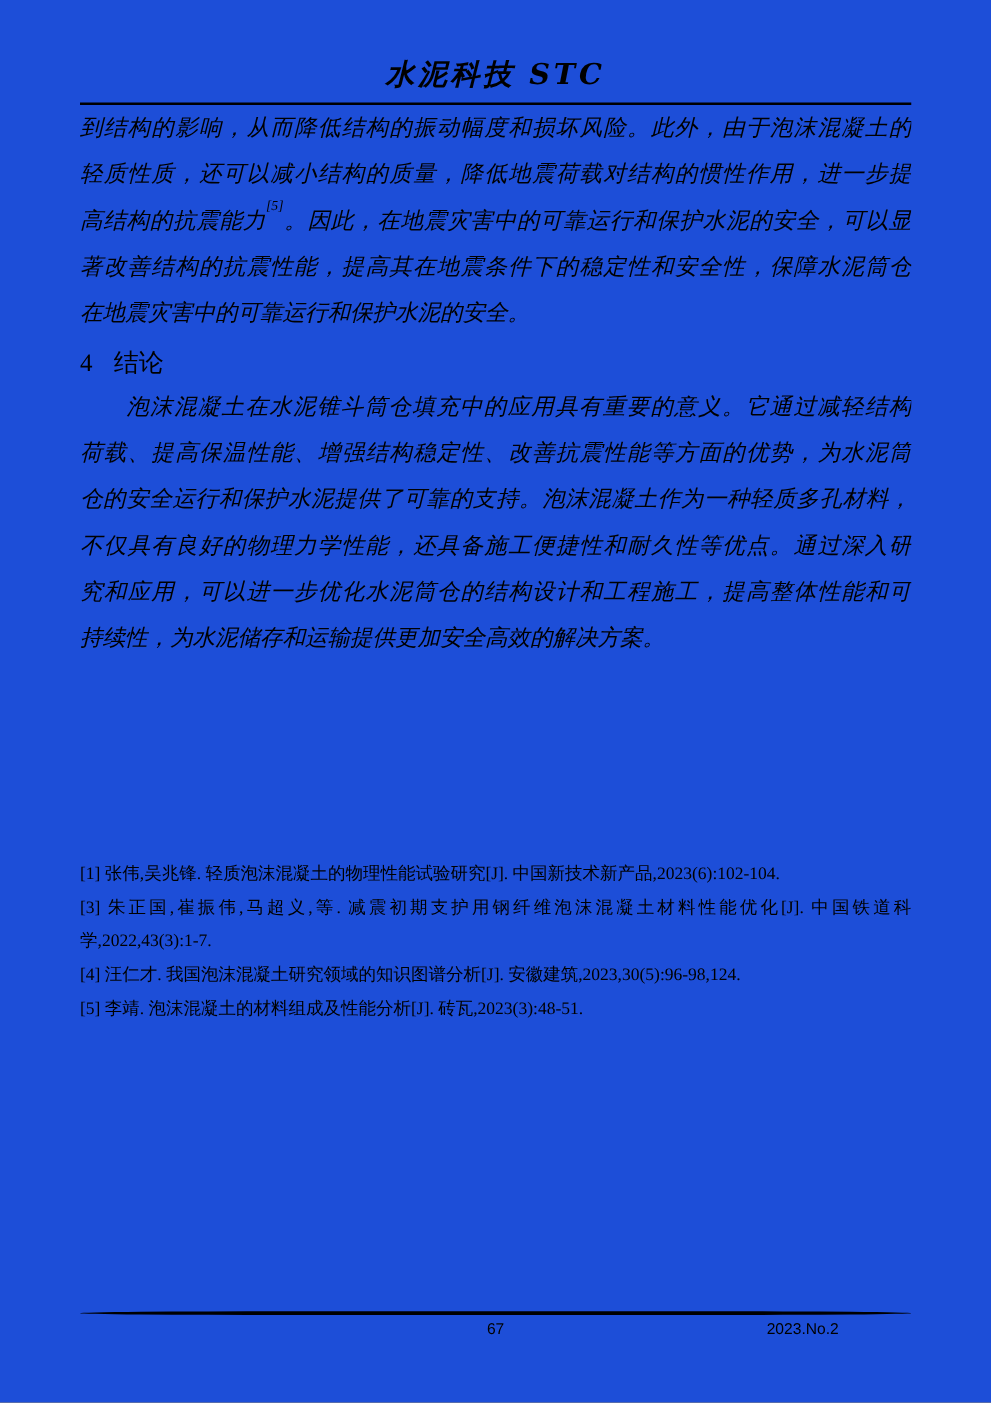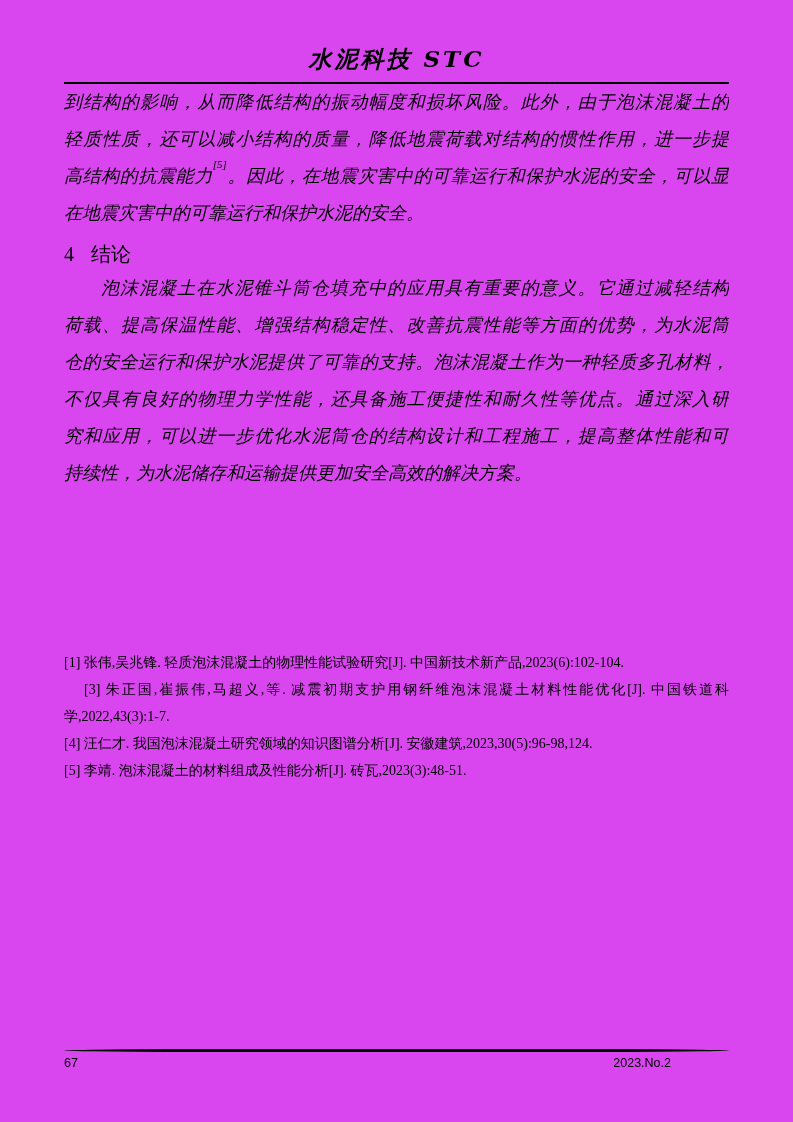--- a/index.html
+++ b/index.html
@@ -2,21 +2,21 @@
 <html><head>
 <meta charset="utf-8">
 <style>
   * { margin: 0; padding: 0; box-sizing: border-box; }
   html, body { background: #888; }
   .page {
     position: relative;
     width: 793px;
     height: 1122px;
     margin: 0 auto;
-    background: #d946ef;
+    background: #1d4ed8;
     color: #000;
     font-family: "Liberation Serif", "DejaVu Serif", serif;
     overflow: hidden;
   }
   .content { padding: 0 64px; }
 
   
   .journal-title {
     margin-top: 44px;
     height: 32px;
@@ -75,59 +75,60 @@
   }
   .ref-list { margin-top: 3px; }
   .rline {
     font-size: 14px;
     line-height: 27px;
     height: 27px;
     white-space: nowrap;
     overflow: hidden;
     font-family: Liberation Serif, serif;
   }
-  .rline.just { white-space: normal; margin-left: 20px; }
+  .rline.just { white-space: normal; }
 
   
   .pfooter {
     position: absolute;
     left: 64px;
     right: 64px;
     top: 1049px;
   }
   .footer-rule {
     height: 3px;
     background: #000;
     border-radius: 50% / 100%;
   }
   .footer-row {
     position: relative;
     margin-top: 3px;
     font-family: "Liberation Sans", "DejaVu Sans", sans-serif;
     font-size: 12.5px;
     line-height: 16px;
   }
-  .pageno { display: block; }
+  .pageno { display: block; text-align: center; }
   .issue { position: absolute; right: 58px; top: 0; }
 </style>
 </head>
 <body>
 
 <div class="page">
   <div class="content">
 
     <header>
       <div class="journal-title">水泥科技 STC</div>
       <div class="header-rule"></div>
     </header>
 
     <main>
       <div class="bline just">到结构的影响，从而降低结构的振动幅度和损坏风险。此外，由于泡沫混凝土的</div>
       <div class="bline just">轻质性质，还可以减小结构的质量，降低地震荷载对结构的惯性作用，进一步提</div>
       <div class="bline just"><span>高结构的抗震能力</span><sup class="cite">[5]</sup><span>。因此，在地震灾害中的可靠运行和保护水泥的安全，可以显</span></div>
+      <div class="bline just">著改善结构的抗震性能，提高其在地震条件下的稳定性和安全性，保障水泥筒仓</div>
       <div class="bline">在地震灾害中的可靠运行和保护水泥的安全。</div>
 
       <h2 class="sec"><span class="secnum">4</span><span>结论</span></h2>
 
       <div class="bline just indent">泡沫混凝土在水泥锥斗筒仓填充中的应用具有重要的意义。它通过减轻结构</div>
       <div class="bline just">荷载、提高保温性能、增强结构稳定性、改善抗震性能等方面的优势，为水泥筒</div>
       <div class="bline just">仓的安全运行和保护水泥提供了可靠的支持。泡沫混凝土作为一种轻质多孔材料，</div>
       <div class="bline just">不仅具有良好的物理力学性能，还具备施工便捷性和耐久性等优点。通过深入研</div>
       <div class="bline just">究和应用，可以进一步优化水泥筒仓的结构设计和工程施工，提高整体性能和可</div>
       <div class="bline">持续性，为水泥储存和运输提供更加安全高效的解决方案。</div>

